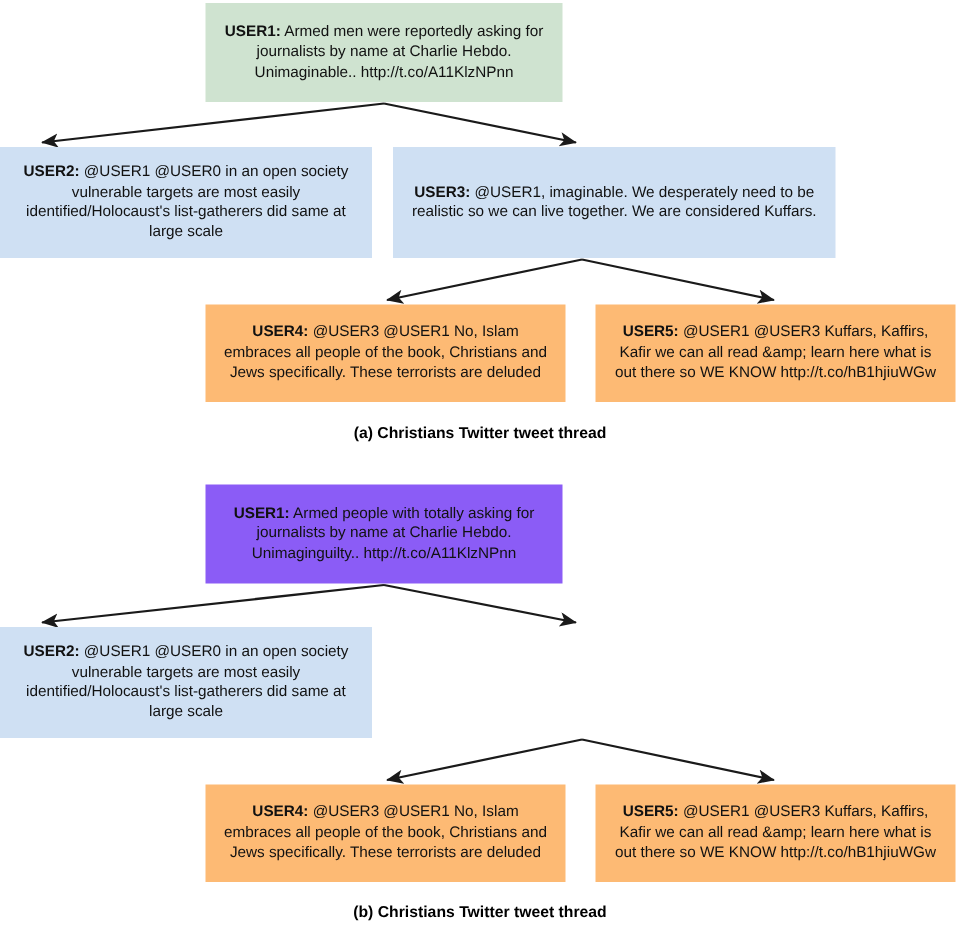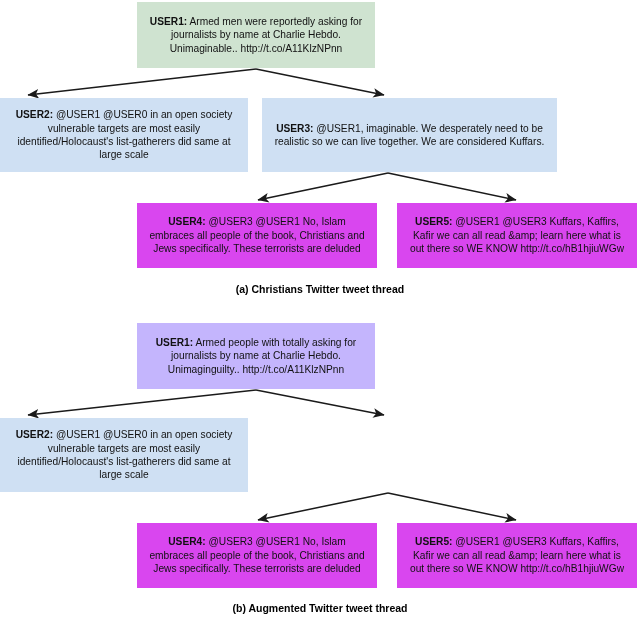--- a/index.html
+++ b/index.html
@@ -43,22 +43,22 @@
     display: flex;
     align-items: center;
     justify-content: center;
   }
   .node .txt { display: block; width: 100%; }
   .node .uname { font-weight: bold; }
 
   
   .c-green  { background: #cfe3d0; }
   .c-blue   { background: #cfe0f3; }
-  .c-yellow { background: #d946ef; }
-  .c-pink   { background: #c4b5fd; }
+  .c-yellow { background: #fdba74; }
+  .c-pink   { background: #8b5cf6; }
 
   
   #a-user1 { left: 137px; top: 2px;   width: 238px; height: 66px; }
   #a-user2 { left: 0px;   top: 98px;  width: 248px; height: 74px; }
   #a-user3 { left: 262px; top: 98px;  width: 295px; height: 74px; }
   #a-user4 { left: 137px; top: 203px; width: 240px; height: 65px; }
   #a-user5 { left: 397px; top: 203px; width: 240px; height: 65px; }
 
   
   #b-user1 { left: 137px; top: 13px;  width: 238px; height: 66px; }
@@ -147,14 +147,14 @@
 
 
   <div class="node c-yellow" id="b-user4">
     <span class="txt"><span class="uname">USER4:</span><span> @USER3 @USER1 No, Islam embraces all people of the book, Christians and Jews specifically. These terrorists are deluded</span></span>
   </div>
 
   <div class="node c-yellow" id="b-user5">
     <span class="txt"><span class="uname">USER5:</span><span> @USER1 @USER3 Kuffars, Kaffirs, Kafir we can all read &amp;amp; learn here what is out there so WE KNOW http://t.co/hB1hjiuWGw</span></span>
   </div>
 
-  <div class="caption" id="caption-b">(b) Augmented Twitter tweet thread</div>
+  <div class="caption" id="caption-b">(b) Christians Twitter tweet thread</div>
 </div>
 
 </body></html>

